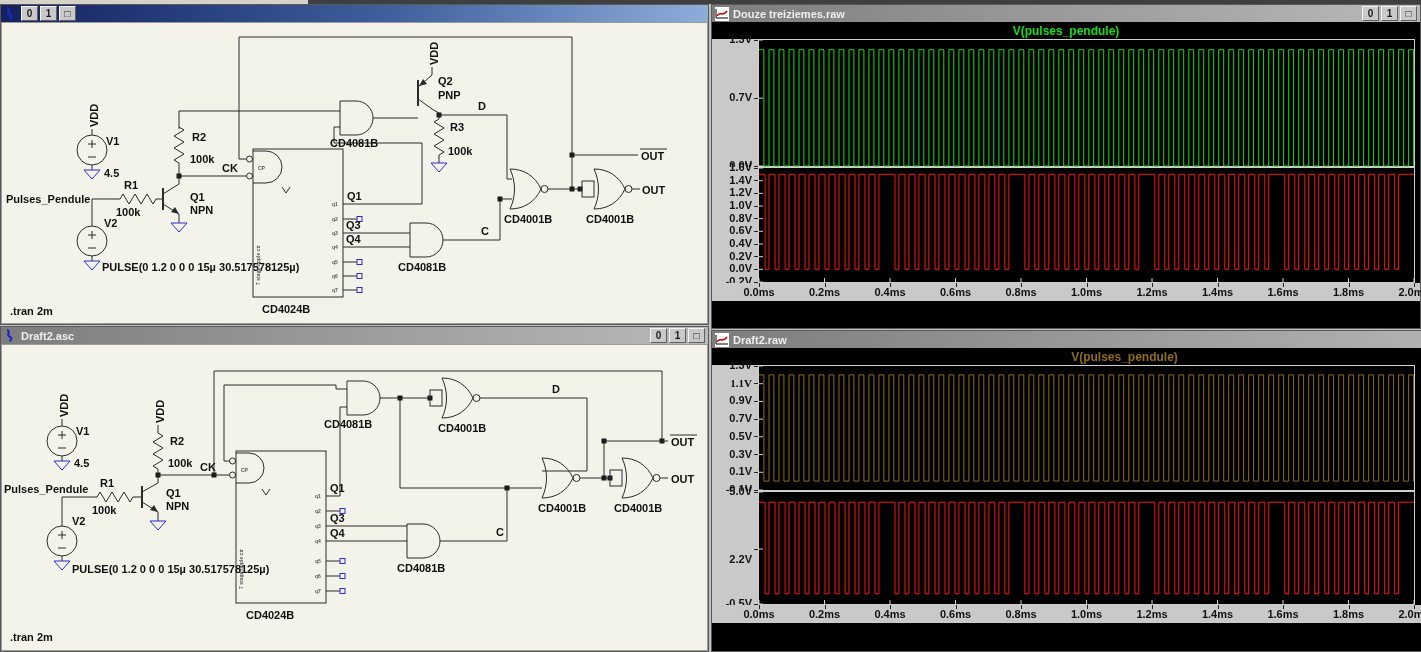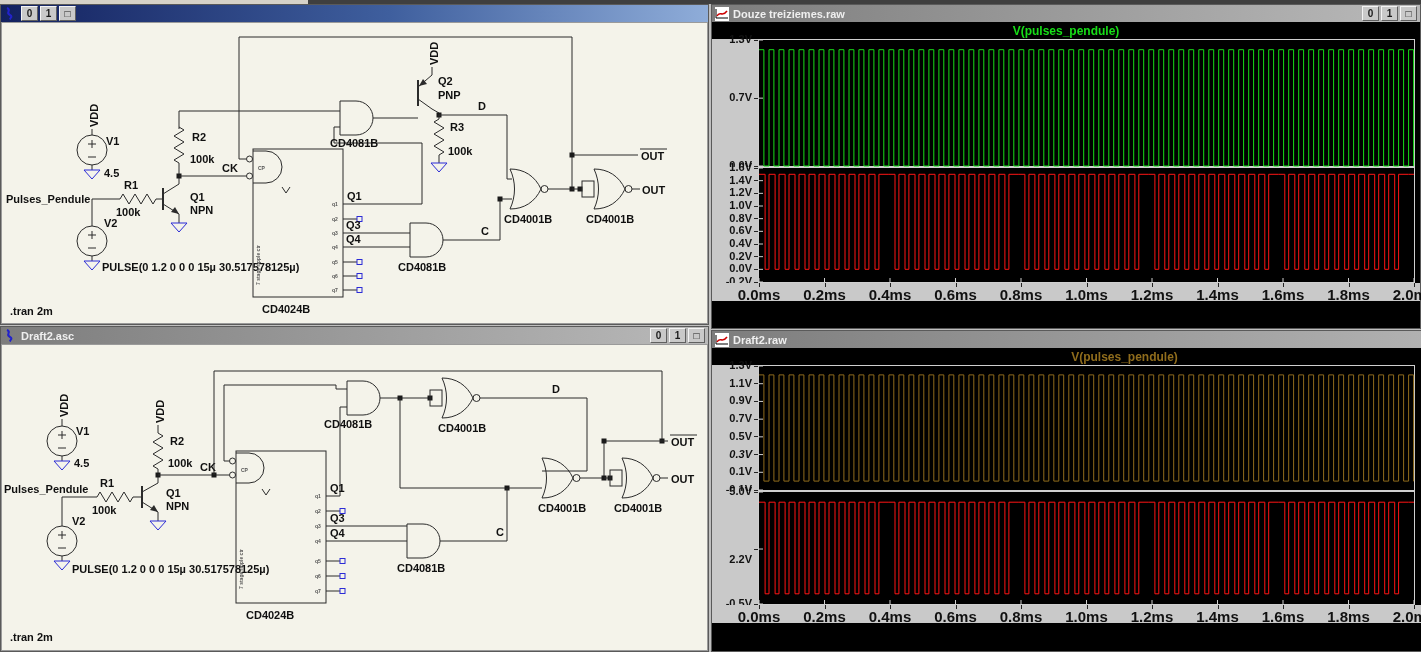--- a/index.html
+++ b/index.html
@@ -26,21 +26,21 @@
   .tiny{font-size:5px;fill:#555;font-weight:bold}
   .arr{fill:#2b2b2b}
   .wwin-content{height:calc(100% - 17px);background:#000;padding-top:2px;box-sizing:border-box;position:relative}
   .ptitle{height:15px;text-align:center;font-size:12px;font-weight:bold;background:#000;line-height:15px}
   .pbody{display:flex}
   .yax{width:46px;background:#c9c9c9;position:relative;flex:none}
   .plot{flex:1 1 auto;margin-right:5px;position:relative;background:#000;height:100%}
   .xax{height:18px;background:#c9c9c9;position:relative}
   .ylab{position:absolute;right:6px;font-size:11px;font-weight:bold;color:#111;line-height:13px}
   .ydash{position:absolute;right:0;width:4px;height:1px;background:#222}
-  .xlab{position:absolute;top:3px;transform:translateX(-50%);font-size:15px;font-weight:bold;color:#111;white-space:nowrap}
+  .xlab{position:absolute;top:3px;transform:translateX(-50%);font-size:11px;font-weight:bold;color:#111;white-space:nowrap}
   .xtick{position:absolute;top:0;width:1px;height:4px;background:#222}
 </style>
 </head>
 <body>
 
 <div id="screen">
   <div id="topstrip">
     <span class="ts-l"></span>
     <span class="ts-r"></span>
   </div>
@@ -463,29 +463,29 @@
         <span class="wbtn">□</span>
       </span>
     </div>
     <div class="wwin-content">
       <div class="ptitle" id="ptitle-1-0" style="color: rgb(143, 108, 28);"><span>V(pulses_pendule)</span></div>
       <div class="pbody" style="height:126px">
         <div class="yax" id="yax-1-0">
             <div class="ydash" style="top: 0.5px;"></div>
             <div class="ylab" style="top: -6px;">1.3V</div>
             <div class="ydash" style="top: 18.2143px;"></div>
-            <div class="ylab" style="top: 11.7143px;">1.1V</div>
+            <div class="ylab" style="top: 11.7143px; font-family: Liberation Serif, serif;">1.1V</div>
             <div class="ydash" style="top: 35.9286px;"></div>
             <div class="ylab" style="top: 29.4286px;">0.9V</div>
             <div class="ydash" style="top: 53.6429px;"></div>
             <div class="ylab" style="top: 47.1429px;">0.7V</div>
             <div class="ydash" style="top: 71.3571px;"></div>
             <div class="ylab" style="top: 64.8571px;">0.5V</div>
             <div class="ydash" style="top: 89.0714px;"></div>
-            <div class="ylab" style="top: 82.5714px; font-style: italic;">0.3V</div>
+            <div class="ylab" style="top: 82.5714px;">0.3V</div>
             <div class="ydash" style="top: 106.786px;"></div>
             <div class="ylab" style="top: 100.286px;">0.1V</div>
             <div class="ydash" style="top: 124.5px;"></div>
             <div class="ylab" style="top: 118px; text-align: center;">-0.1V</div>
           </div>
         <div class="plot" id="plot-1-0"><svg width="657" height="126">
               <rect x="0.5" y="0.5" width="656" height="125" fill="none" stroke="#cfcfcf"></rect>
               <line x1="1" y1="1" x2="5" y2="1" stroke="#cfcfcf"></line>
               <line x1="1" y1="18.714285714285708" x2="5" y2="18.714285714285708" stroke="#cfcfcf"></line>
               <line x1="1" y1="36.42857142857142" x2="5" y2="36.42857142857142" stroke="#cfcfcf"></line>

